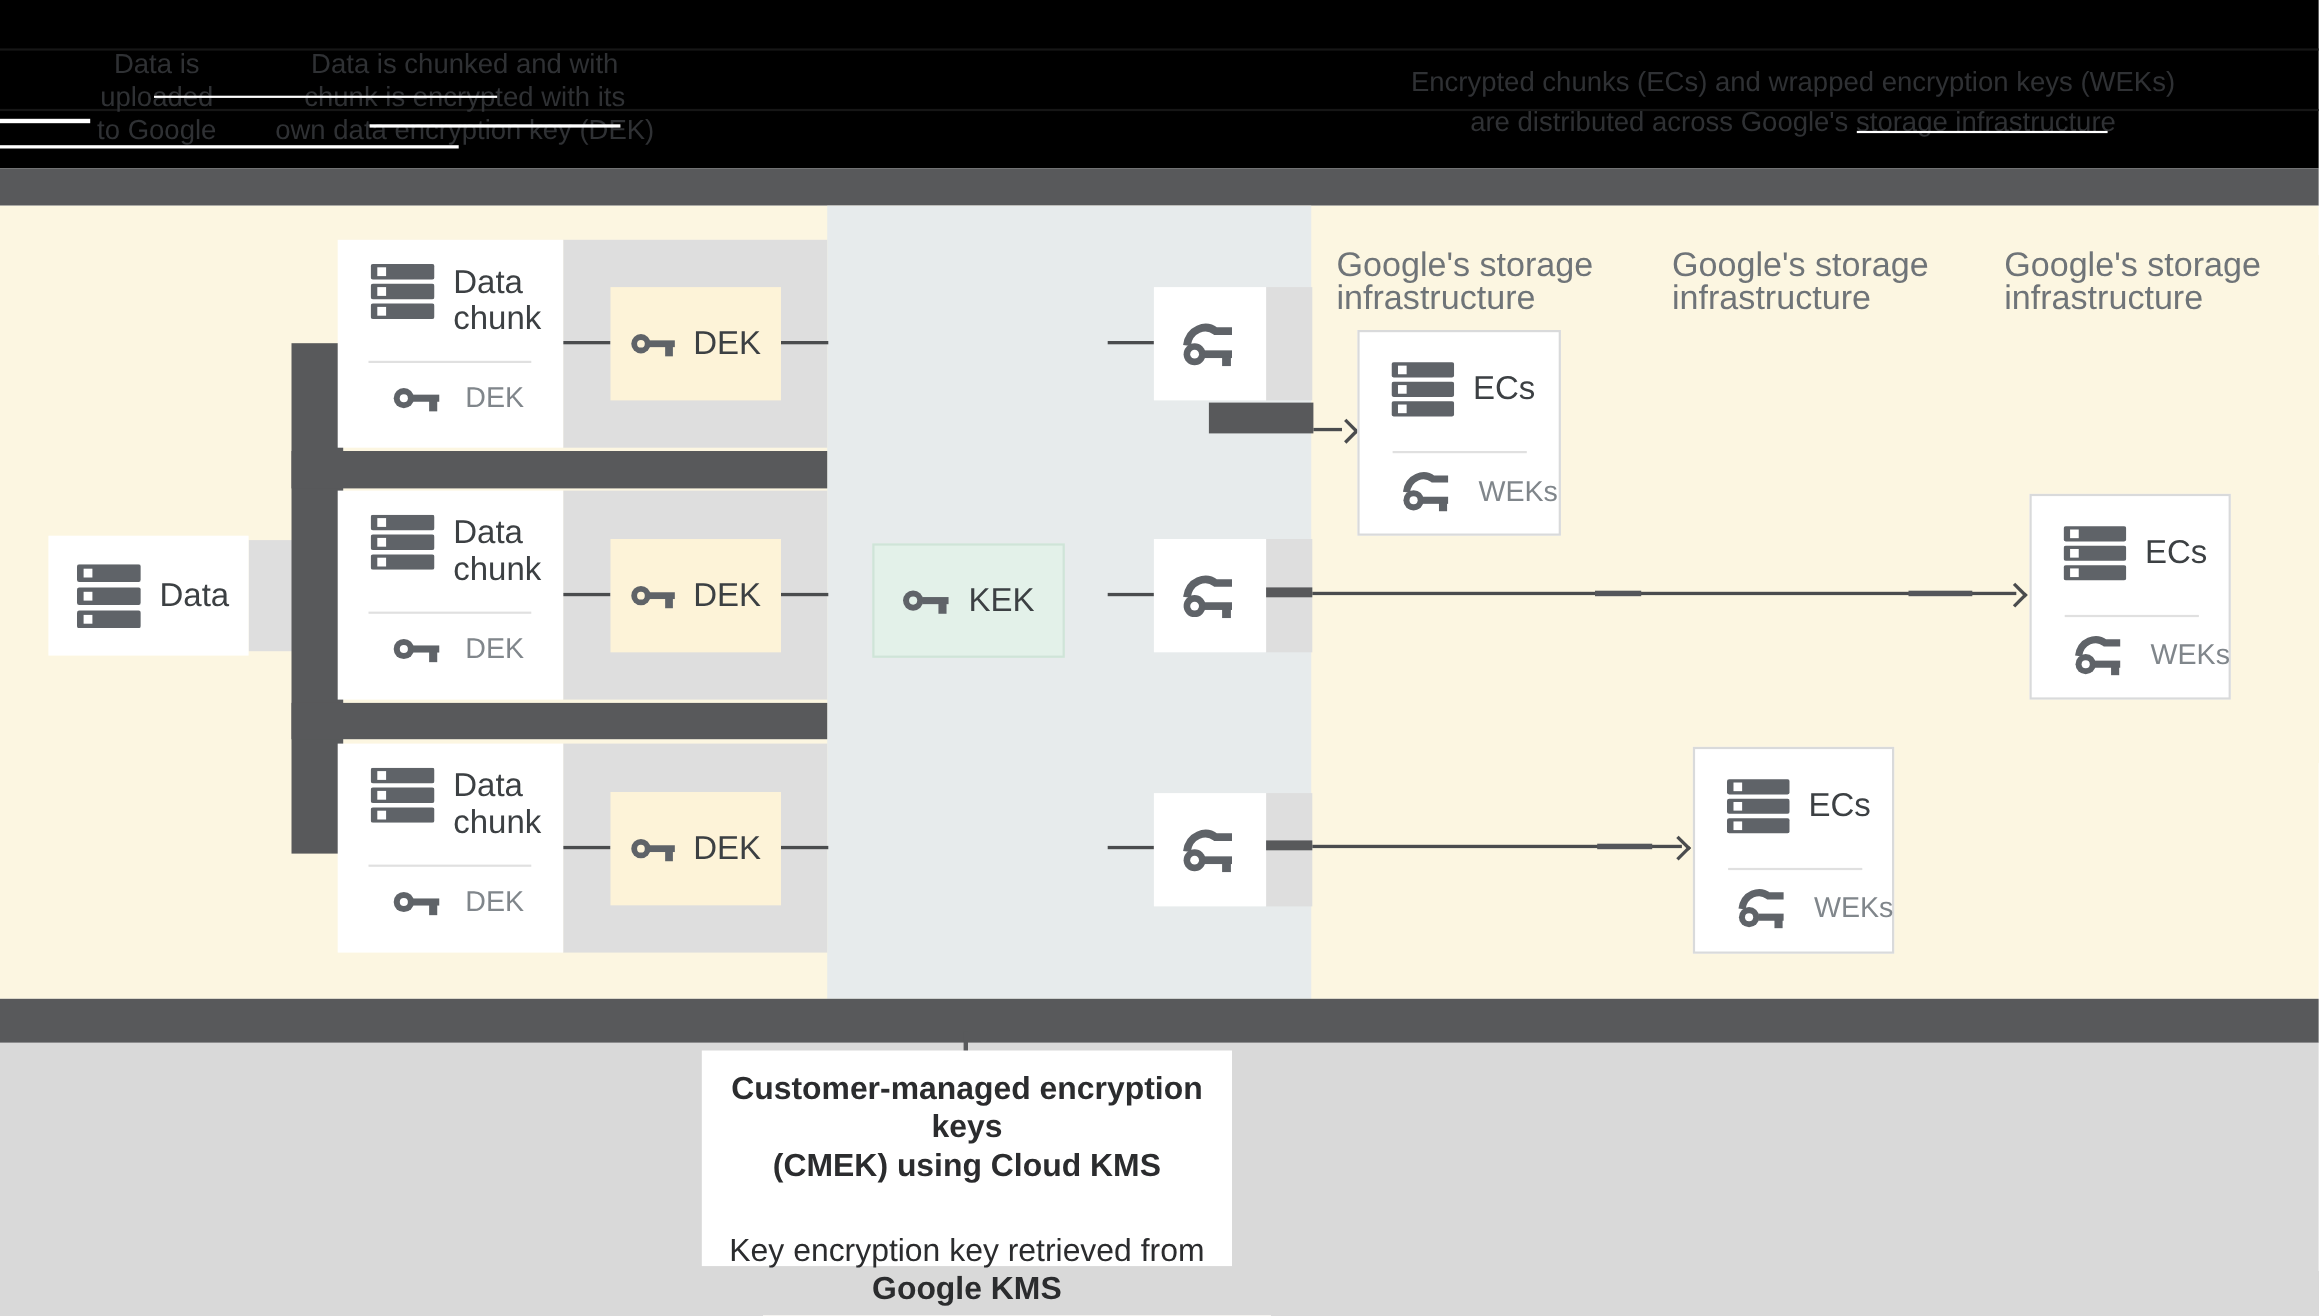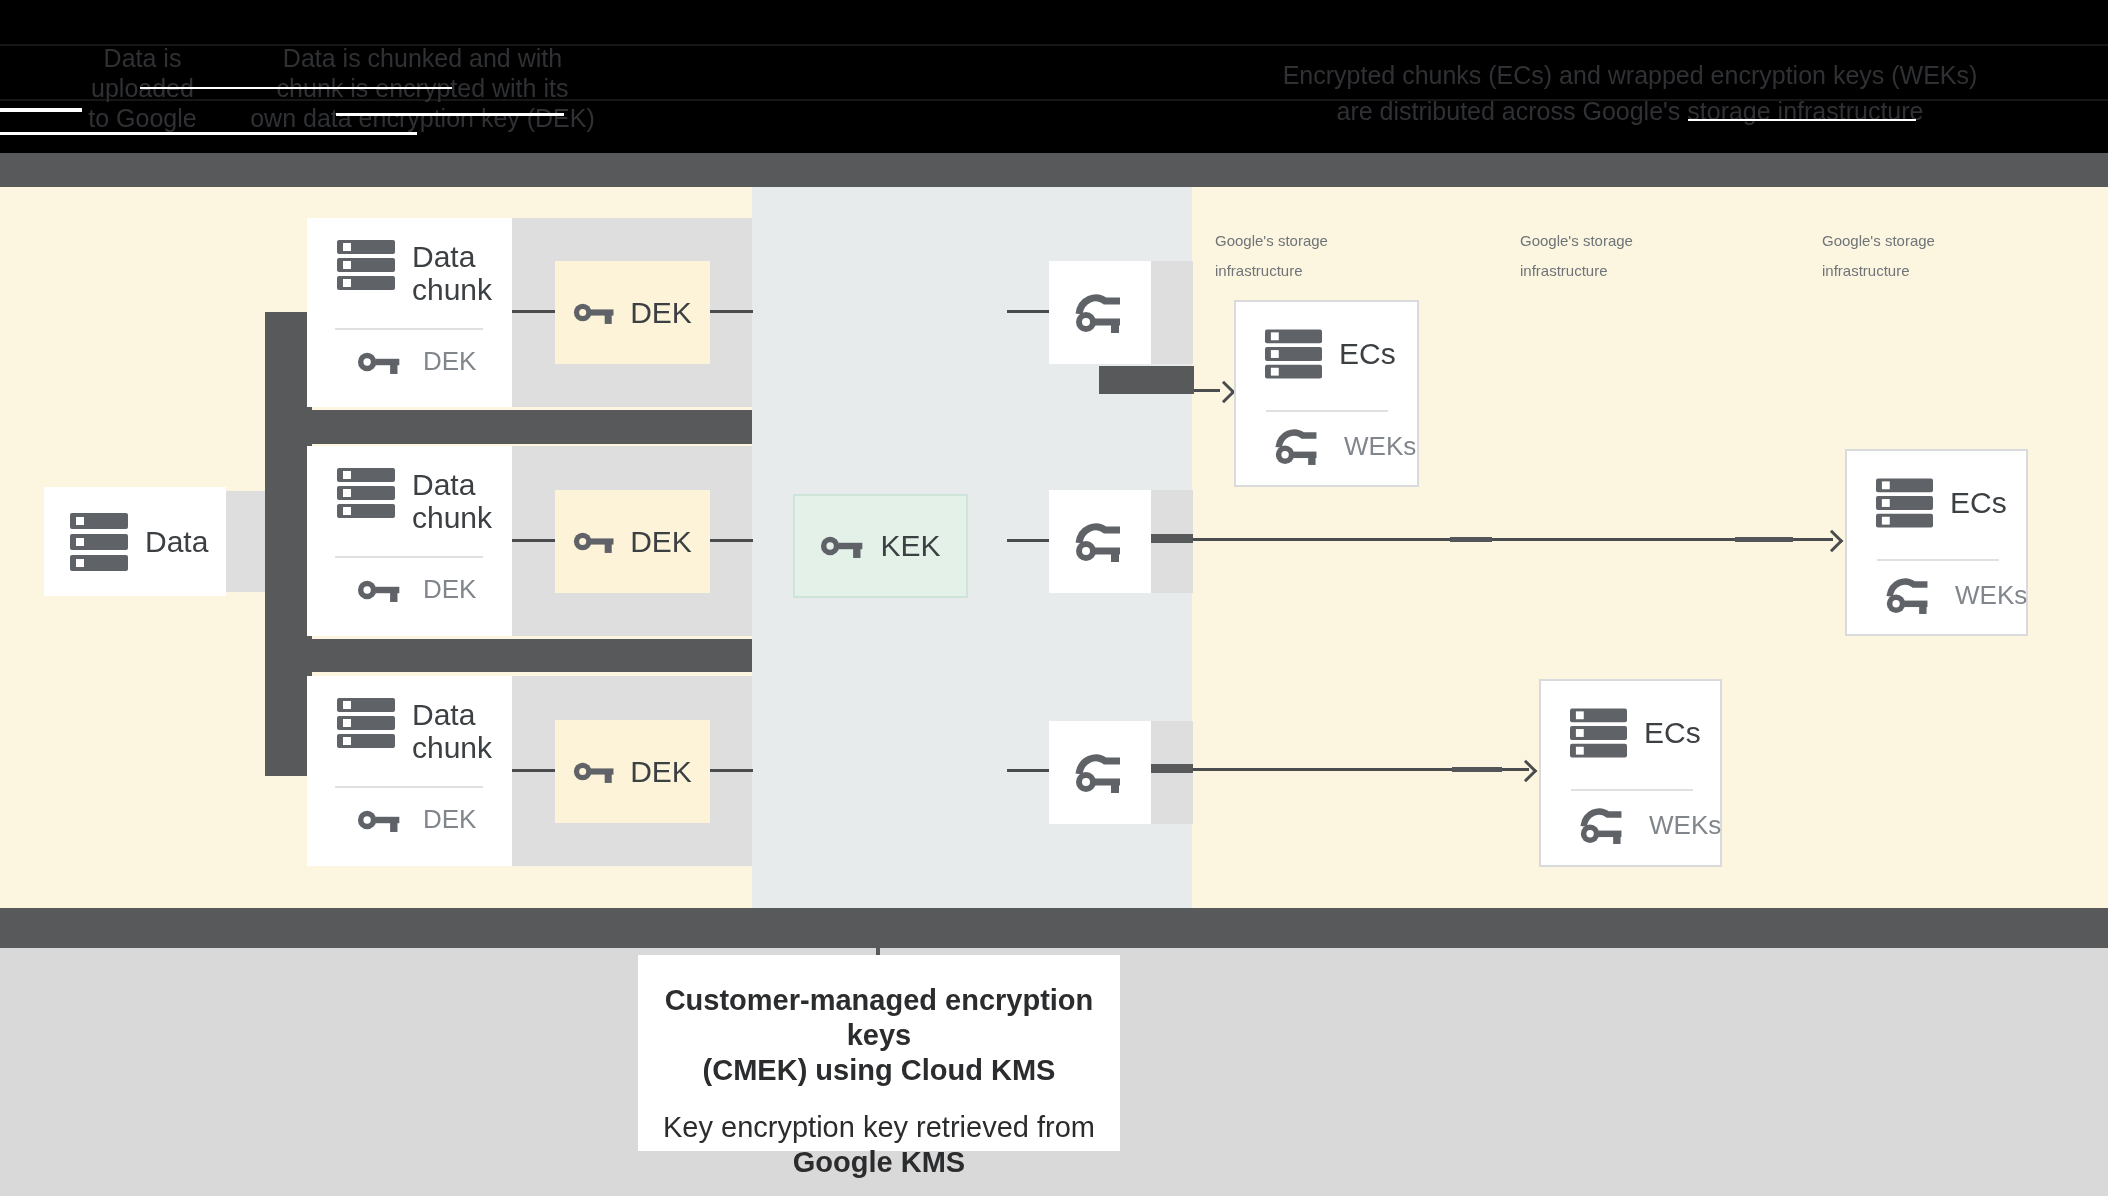--- a/index.html
+++ b/index.html
@@ -53,27 +53,27 @@
   .kekbox{background:var(--kek-fill);border:2px solid var(--kek-border);box-sizing:border-box;
     display:flex;align-items:center;justify-content:center;gap:14px;}
   .keybox{background:#ffffff;display:flex;align-items:center;justify-content:center;}
   .boxlabel{font-size:30px;color:var(--text-dark);}
   .sublabel{font-size:26px;color:var(--text-gray);}
   .datarow{display:flex;align-items:center;padding-left:26px;gap:17px;height:100%;}
   .chunk-top{position:absolute;left:30px;top:22px;display:flex;gap:17px;align-items:flex-start;}
   .chunk-title{font-size:30px;line-height:33px;color:var(--text-dark);white-space:pre-line;}
   .divider{position:absolute;height:2px;background:#e0e0e0;}
   .keyrow{position:absolute;display:flex;align-items:center;gap:20px;}
-  .storage-label{position:absolute;font-size:15px;line-height:30px;color:var(--storage-label);white-space:pre-line;}
+  .storage-label{position:absolute;font-size:31px;line-height:30px;color:var(--storage-label);white-space:pre-line;}
   
   .footer{left:0;top:948px;width:2108px;height:248px;background:var(--footer-gray);}
   .caption{position:absolute;left:638px;top:955px;width:482px;height:196px;background:#ffffff;z-index:2;
-    text-align:center;box-sizing:border-box;padding-top:28px;}
+    text-align:center;box-sizing:border-box;padding-top:18px;}
   .caption .p1{font-size:29px;line-height:35px;font-weight:bold;white-space:pre-line;color:#2b2c2e;}
-  .caption .p2{margin-top:22px;font-size:29px;line-height:35px;color:#2b2c2e;}
+  .caption .p2{margin-top:42px;font-size:29px;line-height:35px;color:#2b2c2e;}
   .caption .p2 strong{font-weight:bold;}
   svg .ink{fill:var(--icon-gray);}
   svg .stroke-ink{stroke:var(--icon-gray);fill:none;}
 </style>
 </head>
 <body>
 
 <div id="canvas">
 
   <div class="abs hdr">

